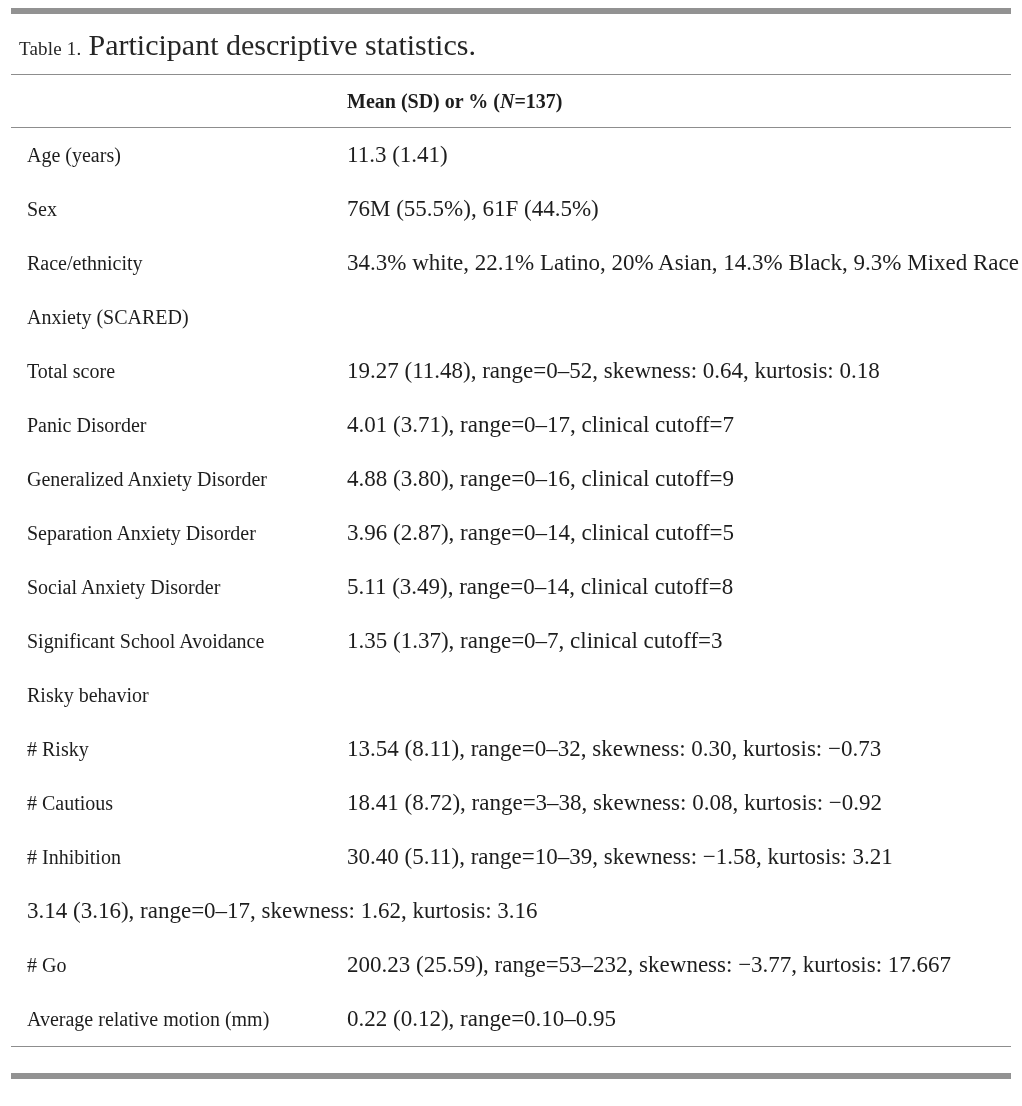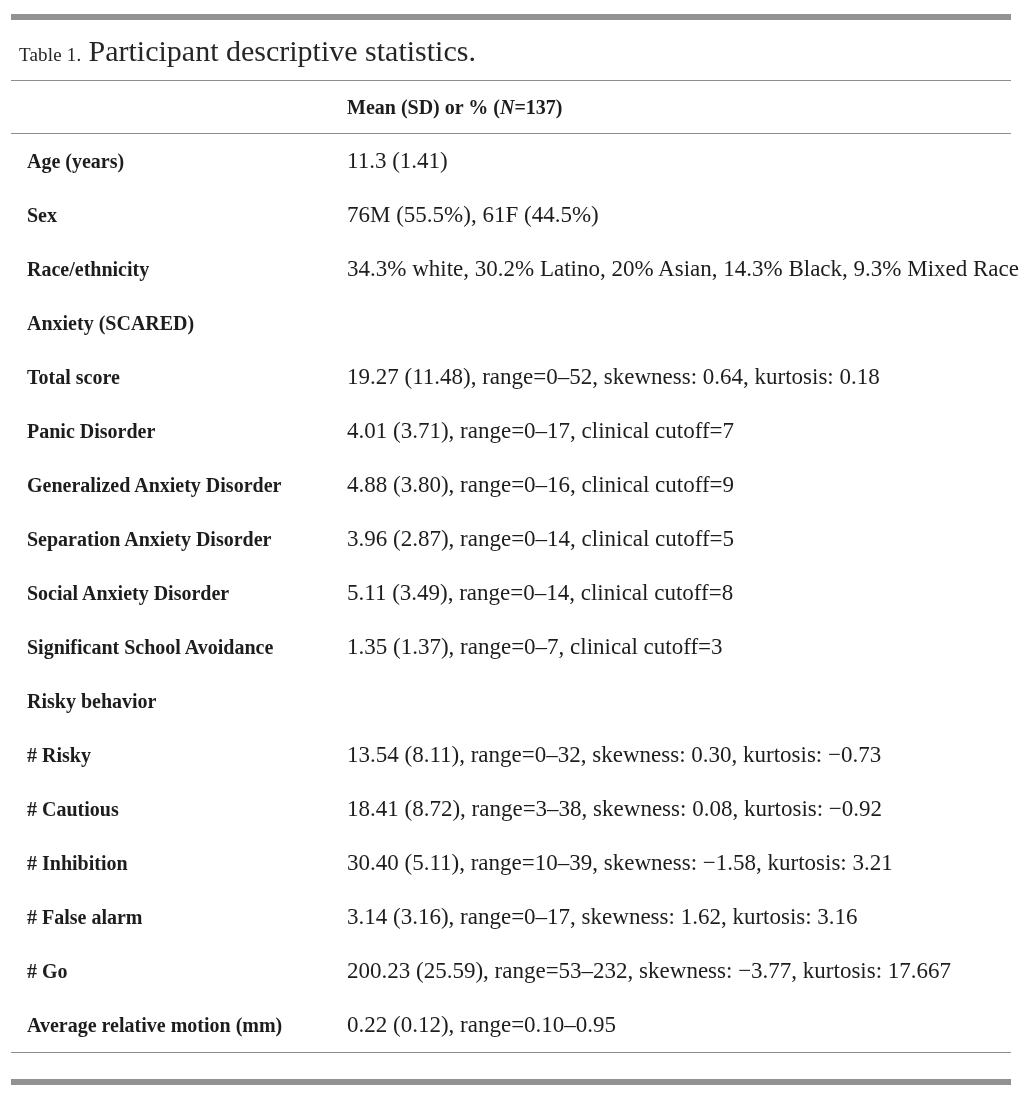--- a/index.html
+++ b/index.html
@@ -8,21 +8,21 @@
     background: #ffffff;
   }
   .sheet {
     position: relative;
     width: 1022px;
     height: 1106px;
     background: #ffffff;
     font-family: "Liberation Serif", "DejaVu Serif", serif;
     color: #1d1d1d;
     box-sizing: border-box;
-    padding-top: 14px;
+    padding-top: 8px;
     overflow: hidden;
   }
   .rule { margin: 0 11px; }
   .rule-thick { height: 6px; background: #929292; }
   .rule-thin  { height: 1px; background: #8d8d8d; }
 
   .caption {
     height: 60px;
     display: flex;
     align-items: baseline;
@@ -57,21 +57,21 @@
 
   .row {
     height: 54px;
     display: grid;
     grid-template-columns: 320px 1fr;
     align-items: center;
     padding-left: 27px;
     box-sizing: border-box;
     font-size: 20px;
   }
-  .cell-label { font-weight: bold; white-space: nowrap; }
+  .cell-label { font-weight: normal; white-space: nowrap; }
   .cell-value { white-space: nowrap; font-size: 23px; }
 
   .bottom-gap { height: 26px; }
 </style>
 </head>
 <body>
 
 <div class="sheet">
 
   <div class="rule rule-thick"></div>
@@ -96,21 +96,21 @@
     <div class="cell-value">11.3 (1.41)</div>
   </div>
 
   <div class="row">
     <div class="cell-label">Sex</div>
     <div class="cell-value">76M (55.5%), 61F (44.5%)</div>
   </div>
 
   <div class="row">
     <div class="cell-label">Race/ethnicity</div>
-    <div class="cell-value">34.3% white, 30.2% Latino, 20% Asian, 14.3% Black, 9.3% Mixed Race</div>
+    <div class="cell-value">34.3% white, 22.1% Latino, 20% Asian, 14.3% Black, 9.3% Mixed Race</div>
   </div>
 
   <div class="row">
     <div class="cell-label">Anxiety (SCARED)</div>
     <div class="cell-value"></div>
   </div>
 
   <div class="row">
     <div class="cell-label">Total score</div>
     <div class="cell-value">19.27 (11.48), range=0–52, skewness: 0.64, kurtosis: 0.18</div>
@@ -155,21 +155,20 @@
     <div class="cell-label"># Cautious</div>
     <div class="cell-value">18.41 (8.72), range=3–38, skewness: 0.08, kurtosis: −0.92</div>
   </div>
 
   <div class="row">
     <div class="cell-label"># Inhibition</div>
     <div class="cell-value">30.40 (5.11), range=10–39, skewness: −1.58, kurtosis: 3.21</div>
   </div>
 
   <div class="row">
-    <div class="cell-label"># False alarm</div>
     <div class="cell-value">3.14 (3.16), range=0–17, skewness: 1.62, kurtosis: 3.16</div>
   </div>
 
   <div class="row">
     <div class="cell-label"># Go</div>
     <div class="cell-value">200.23 (25.59), range=53–232, skewness: −3.77, kurtosis: 17.667</div>
   </div>
 
   <div class="row">
     <div class="cell-label">Average relative motion (mm)</div>

